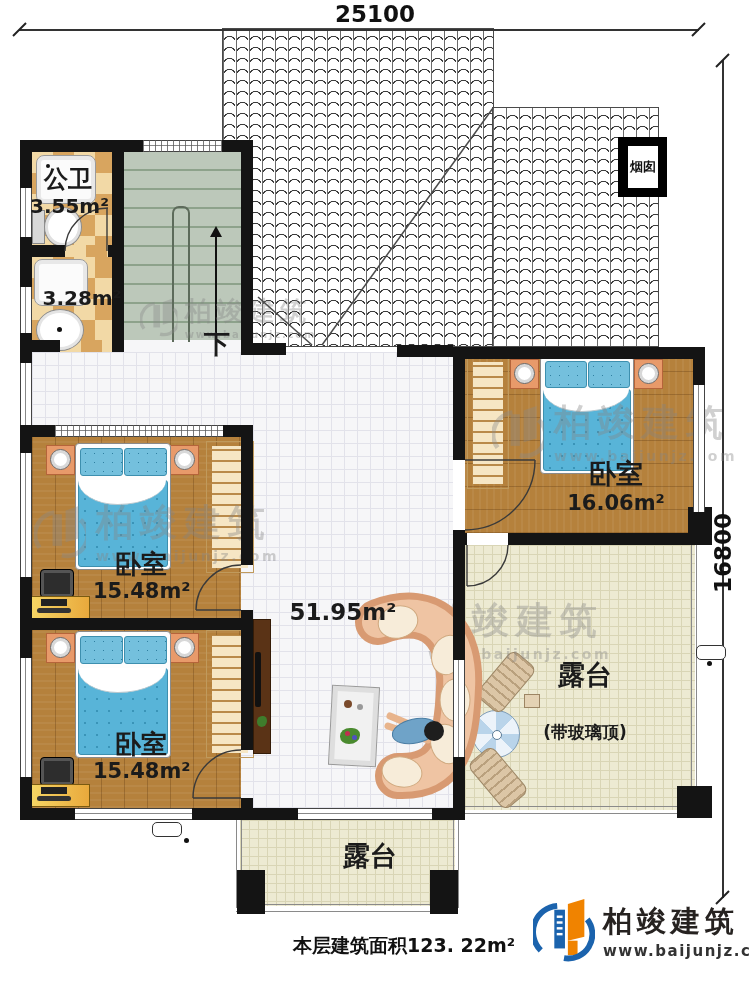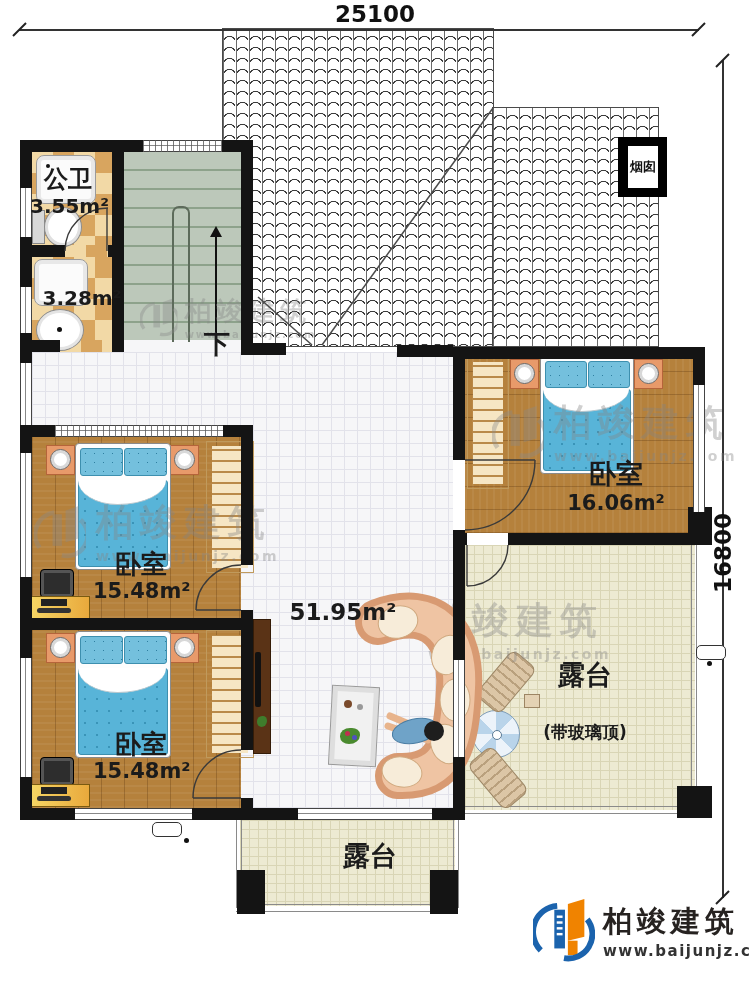--- a/index.html
+++ b/index.html
@@ -358,20 +358,21 @@
   <div class="lbl" style="left:103px;top:731px;width:76px;font-size:26px;">卧室</div>
   <div class="lbl" style="left:93px;top:760px;width:96px;font-size:21px;">15.48m²</div>
 
   <div class="lbl" style="left:285px;top:600px;width:116px;font-size:23px;">51.95m²</div>
 
   <div class="lbl" style="left:537px;top:661px;width:96px;font-size:27px;">露台</div>
   <div class="lbl" style="left:524px;top:692px;width:122px;font-size:17px;margin-top:32px;">(带玻璃顶)</div>
 
   <div class="lbl" style="left:322px;top:842px;width:96px;font-size:27px;">露台</div>
 
+  <div class="titleblock" style="left:293px;top:933px;font-size:19px;font-weight:bold;color:#111;">本层建筑面积123. 22m²</div>
 
   <div class="titleblock" style="left:533px;top:896px;display:flex;align-items:center;gap:8px;">
     <svg width="62" height="70" viewBox="0 0 64 72">
       <path d="M8,56 A27,27 0 0 1 25,10" stroke="#1b63ad" stroke-width="6" fill="none"></path>
       <rect x="22" y="14" width="11" height="40" fill="#1b63ad"></rect>
       <rect x="24.5" y="20" width="6" height="2.5" fill="#fff"></rect>
         <rect x="24.5" y="26" width="6" height="2.5" fill="#fff"></rect>
       <rect x="24.5" y="32" width="6" height="2.5" fill="#fff"></rect>
         <rect x="24.5" y="38" width="6" height="2.5" fill="#fff"></rect>
       <path d="M36,8 L53,3 L53,42 L36,46 Z" fill="#f08300"></path>

